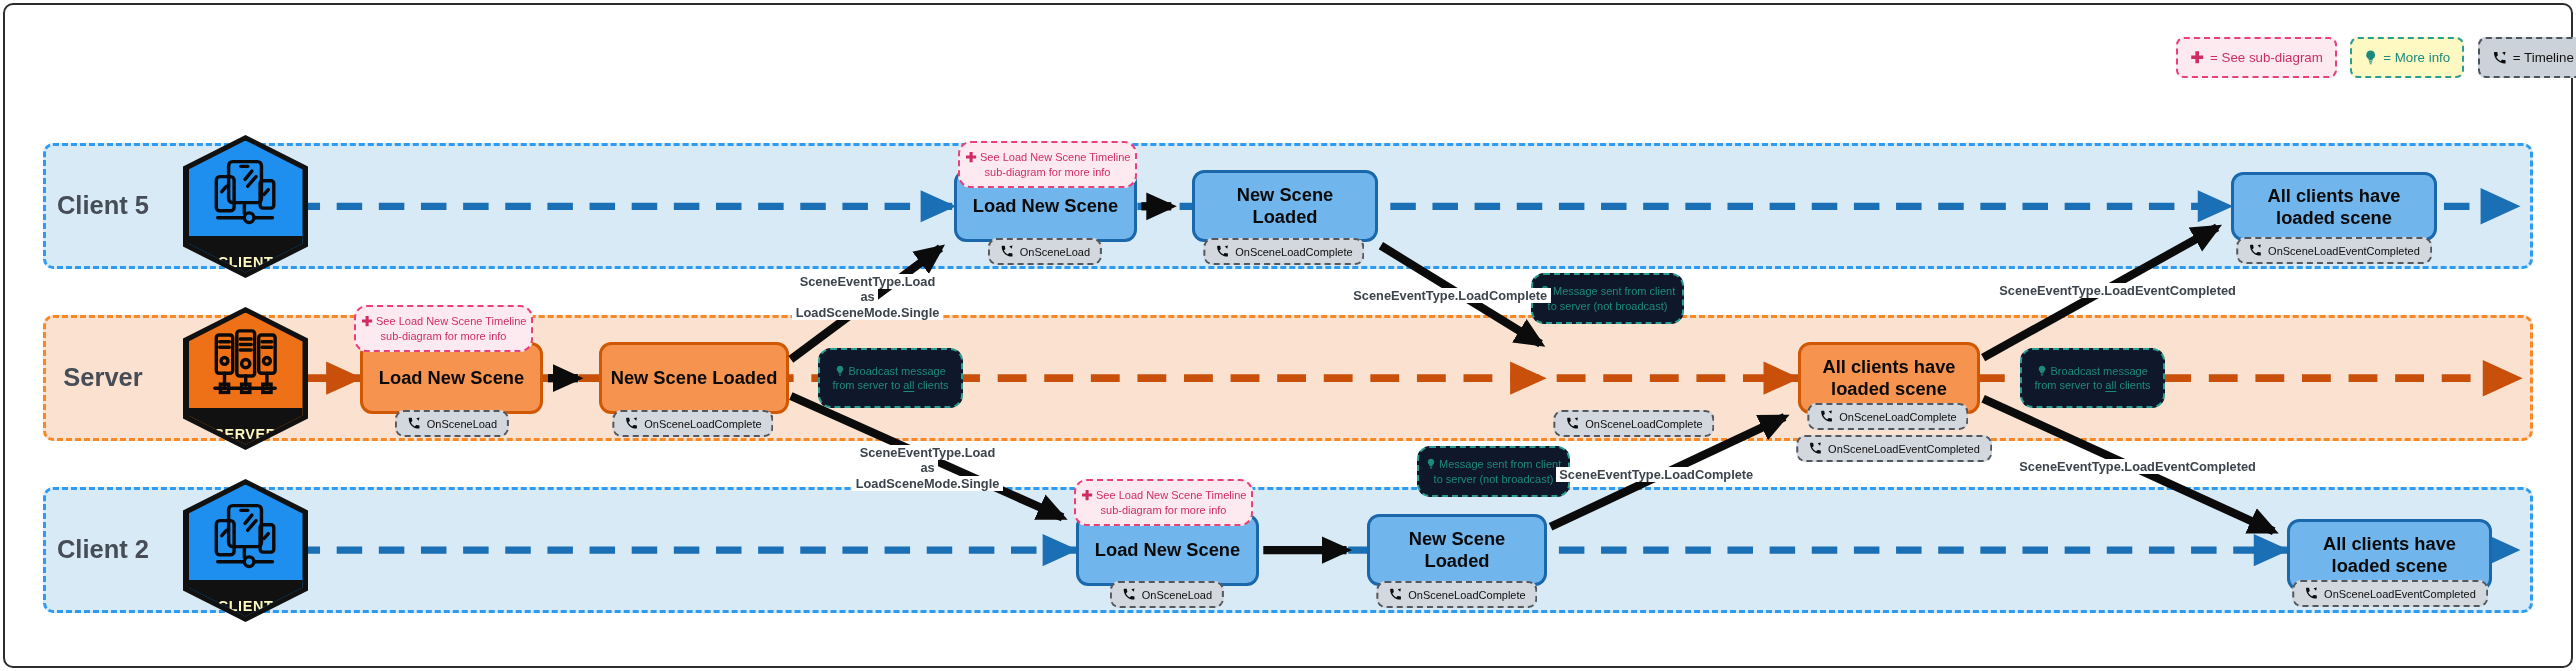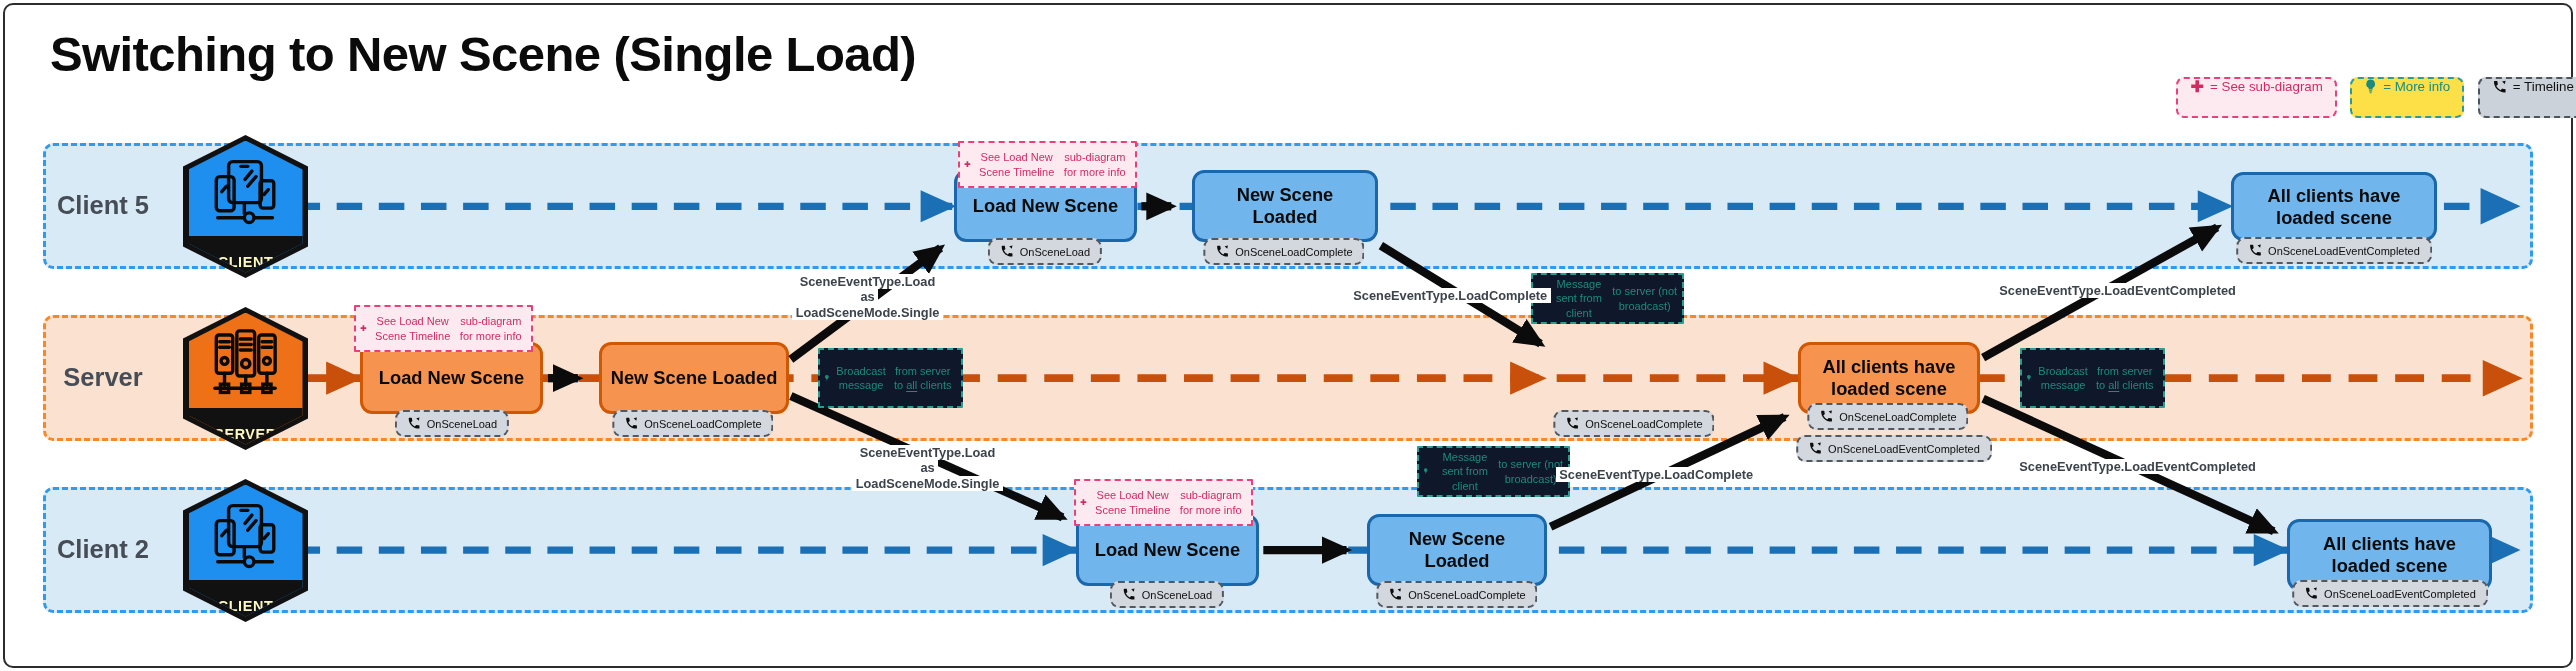--- a/index.html
+++ b/index.html
@@ -24,47 +24,46 @@
   .box{position:absolute;box-sizing:border-box;border-radius:12.2px;display:flex;align-items:center;justify-content:center;
        text-align:center;font-weight:800;font-size:18.3px;color:#0b0b0b;z-index:3;line-height:1.18;padding:0 7.8px;}
   .box.blue{background:#70b5ec;border:3.3px solid #1a68ab;}
   .box.orange{background:#f6934f;border:3.3px solid #d05802;}
   
   .badge{position:absolute;transform:translateX(-50%);display:inline-flex;align-items:center;gap:5.5px;
          background:#d3d7de;border:2.8px dashed #53575e;border-radius:9px;padding:4.4px 10px;font-size:11px;
          color:#0e0e0e;white-space:nowrap;z-index:3;}
   .badge svg{flex:0 0 auto;}
   
-  .note{position:absolute;box-sizing:border-box;border-radius:1px;display:flex;flex-direction:row;align-items:center;
+  .note{position:absolute;box-sizing:border-box;border-radius:13px;display:flex;flex-direction:column;align-items:center;
         justify-content:center;text-align:center;font-size:11px;line-height:1.3;z-index:6;padding:3.3px 4.4px;}
   .note.pink{background:#fdeaf1;border:2.8px dashed #e8407a;color:#cf2d62;}
   .note.teal{background:#0f172a;border:2.8px dashed #2a9d90;color:#1d8a7e;}
   .note .l1{display:flex;align-items:center;gap:3.3px;}
   .note u{text-underline-offset:1.7px;}
   
   .edge-label{position:absolute;text-align:center;font-size:12.8px;font-weight:bold;color:#3c434b;line-height:1.2;z-index:6;}
   .edge-label span{background:#ffffff;display:inline-block;padding:0 3.3px;}
   
   .legend{position:absolute;left:2176px;top:37px;display:flex;gap:13.3px;z-index:6;}
-  .chip{display:inline-flex;gap:5.5px;border-radius:7.8px;padding:0 12.2px;height:41px;
-        font-size:13.3px;box-sizing:border-box;white-space:nowrap;margin-top:40px;}
+  .chip{display:inline-flex;align-items:center;gap:5.5px;border-radius:7.8px;padding:0 12.2px;height:41px;
+        font-size:13.3px;box-sizing:border-box;white-space:nowrap;}
   .chip.pink{background:#fdeaf1;border:2.8px dashed #e8407a;color:#cf2d62;}
-  .chip.teal{background:#fde047;border:2.8px dashed #2a9d90;color:#1d8a7e;}
+  .chip.teal{background:#fef9c3;border:2.8px dashed #2a9d90;color:#1d8a7e;}
   .chip.gray{background:#ccd2d9;border:2.8px dashed #4e545c;color:#111;}
   svg.overlay{position:absolute;left:0;top:0;pointer-events:none;}
   #flow{z-index:2;}
   #arrows{z-index:5;}
 </style>
 </head>
 <body>
 
 <div id="canvas">
   <div id="frame"></div>
 
-  <div class="title">Switching to New Scene (Single Load)</div>
 
   <div class="legend">
     <div class="chip pink">
       <svg width="14.4" height="14.4" viewBox="0 0 24 24">
           <path d="M9 2h6v7h7v6h-7v7H9v-7H2V9h7z" fill="#cf2d62"></path>
         </svg>
       <span>= See sub-diagram</span>
     </div>
     <div class="chip teal">
       <svg width="13.3" height="15.5" viewBox="0 0 24 28">

